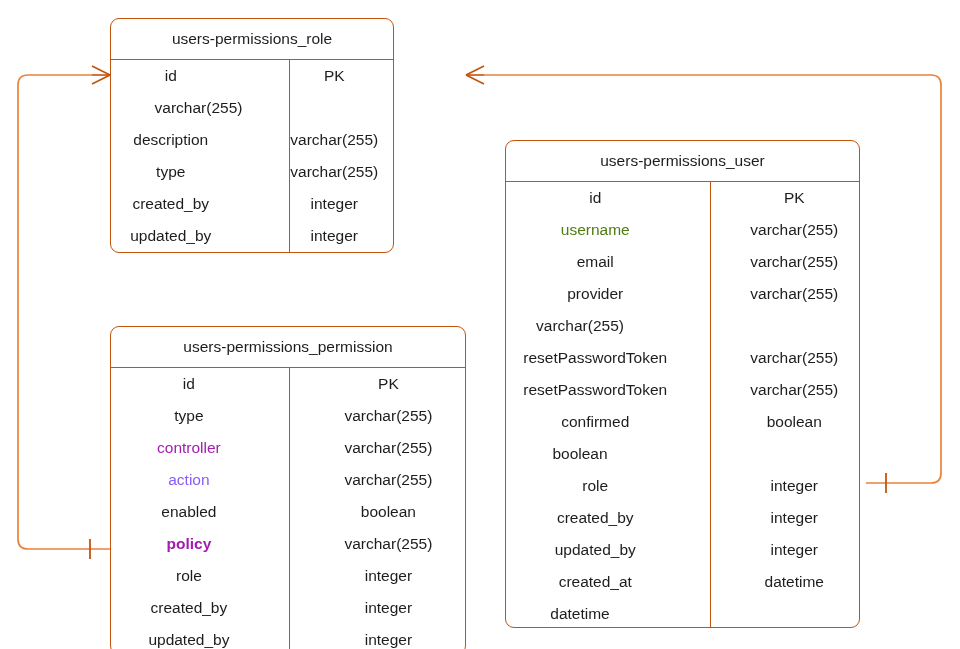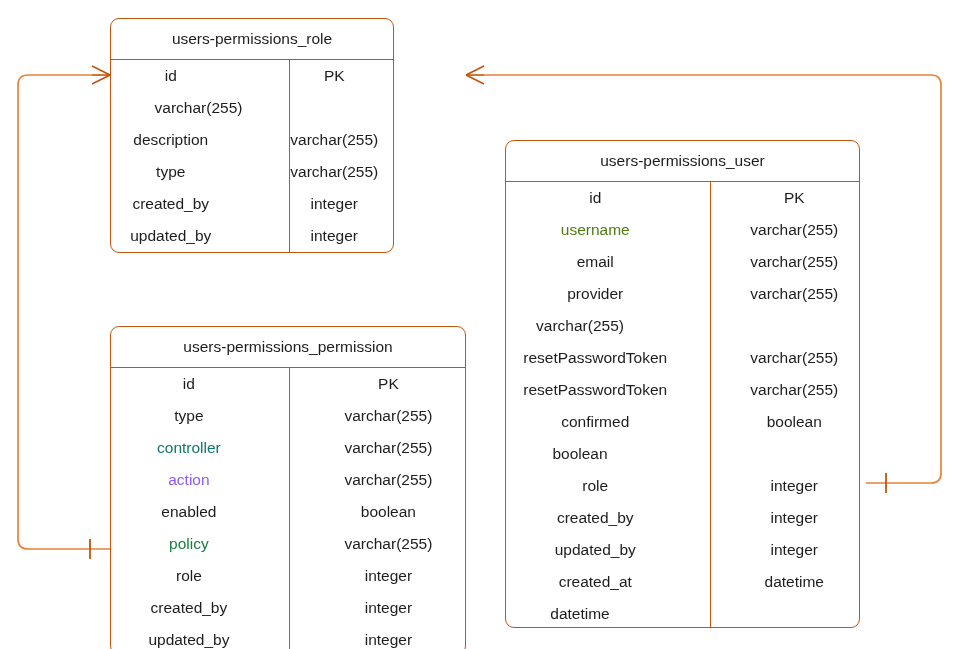--- a/index.html
+++ b/index.html
@@ -135,33 +135,33 @@
         <div class="col-divider" style="left: 178px; border-left-color: rgb(193, 85, 13);"></div>
         <div class="row">
           <div class="cell-name" style="width: 178px; color: rgb(29, 29, 29);">id</div>
           <div class="cell-type" style="width: 175px; color: rgb(29, 29, 29);">PK</div>
         </div>
         <div class="row">
           <div class="cell-name" style="width: 178px; color: rgb(29, 29, 29);">type</div>
           <div class="cell-type" style="width: 175px; color: rgb(29, 29, 29);">varchar(255)</div>
         </div>
         <div class="row">
-          <div class="cell-name" style="width: 178px; color: #0f766e;">controller</div>
+          <div class="cell-name" style="width: 178px; color: #a21caf;">controller</div>
           <div class="cell-type" style="width: 175px; color: rgb(29, 29, 29);">varchar(255)</div>
         </div>
         <div class="row">
           <div class="cell-name" style="width: 178px; color: #8b5cf6;">action</div>
           <div class="cell-type" style="width: 175px; color: rgb(29, 29, 29);">varchar(255)</div>
         </div>
         <div class="row">
           <div class="cell-name" style="width: 178px; color: rgb(29, 29, 29);">enabled</div>
           <div class="cell-type" style="width: 175px; color: rgb(29, 29, 29);">boolean</div>
         </div>
         <div class="row">
-          <div class="cell-name" style="width: 178px; color: #15803d;">policy</div>
+          <div class="cell-name" style="width: 178px; color: #a21caf; font-weight: bold;">policy</div>
           <div class="cell-type" style="width: 175px; color: rgb(29, 29, 29);">varchar(255)</div>
         </div>
         <div class="row">
           <div class="cell-name" style="width: 178px; color: rgb(29, 29, 29);">role</div>
           <div class="cell-type" style="width: 175px; color: rgb(29, 29, 29);">integer</div>
         </div>
         <div class="row">
           <div class="cell-name" style="width: 178px; color: rgb(29, 29, 29);">created_by</div>
           <div class="cell-type" style="width: 175px; color: rgb(29, 29, 29);">integer</div>
         </div>

